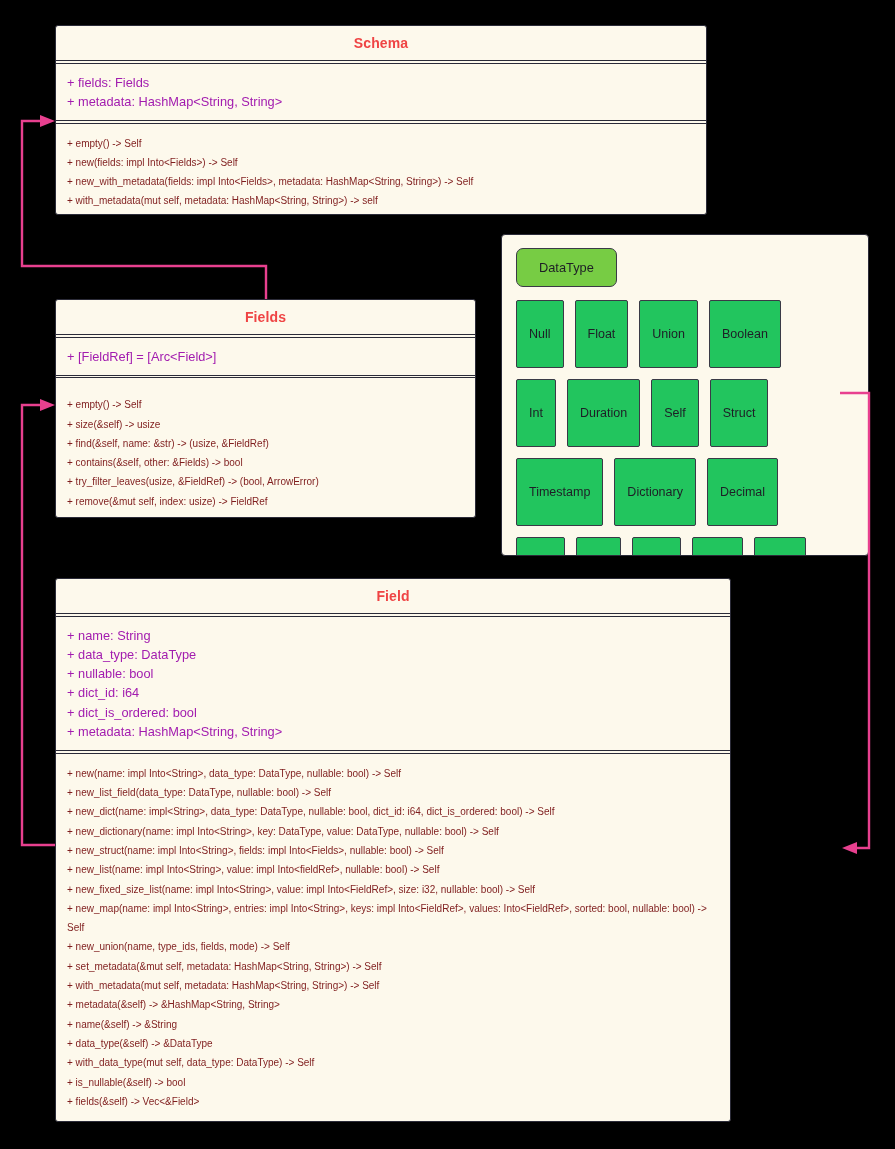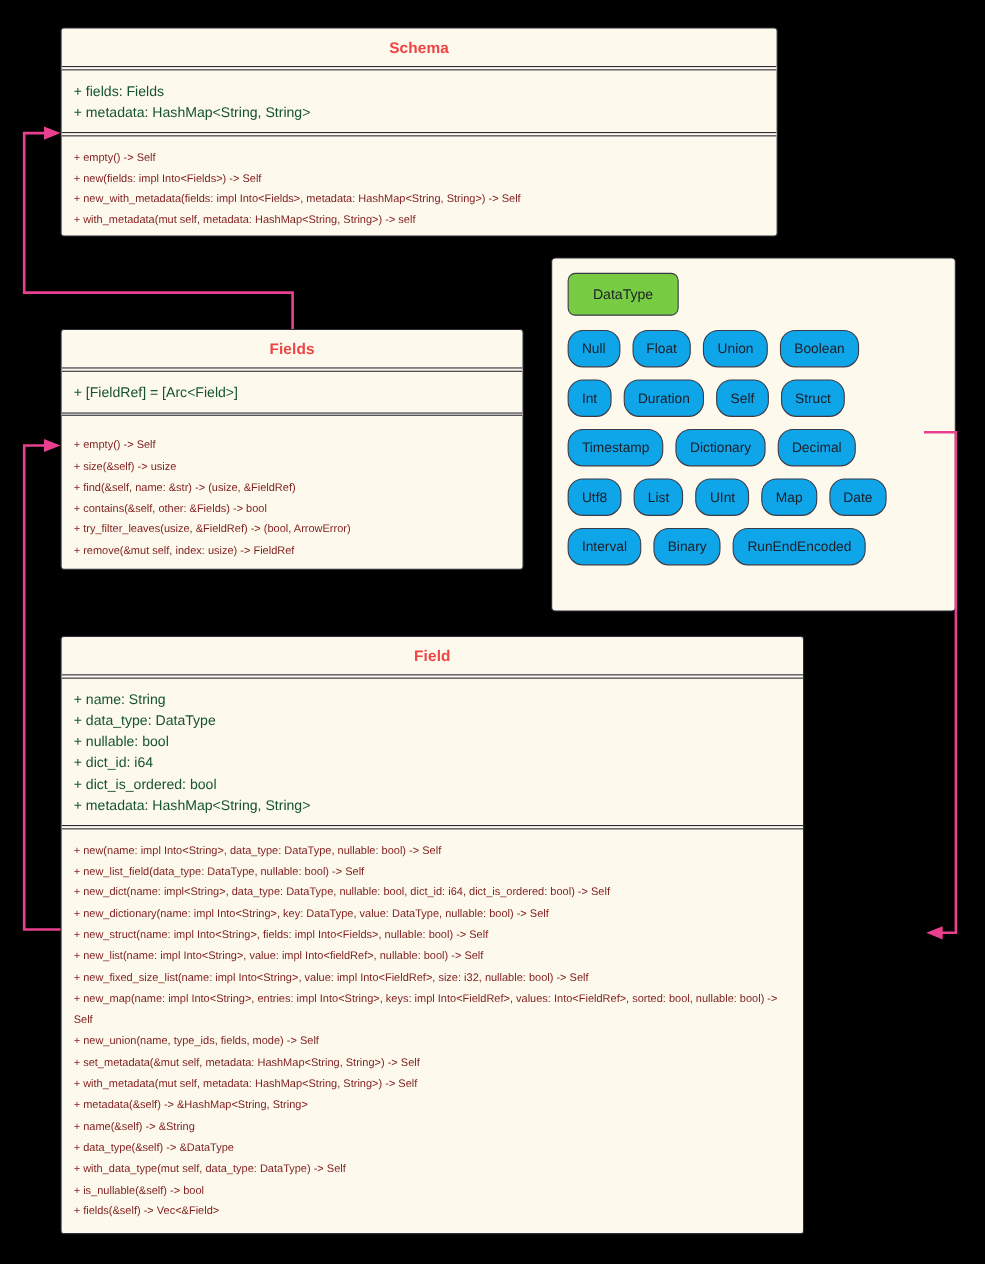--- a/index.html
+++ b/index.html
@@ -42,21 +42,21 @@
     border-top: 1.5px solid #2b2b38;
     border-bottom: 1.5px solid #2b2b38;
     background: #FDF9EC;
     box-sizing: content-box;
     height: 1.5px;
   }
   .attr-section {
     padding: 9px 10px 9px 11px;
   }
   .attr-line {
-    color: #14532d;
+    color: #a21caf;
     font-size: 12.8px;
     line-height: 19.3px;
     white-space: pre;
   }
   .method-section {
     padding: 10px 10px 10px 11px;
   }
   .method-line {
     color: #7f1d1d;
     font-size: 10px;
@@ -81,26 +81,26 @@
   #datatype-inner {
     padding: 13px 14px;
   }
   .chip-row {
     display: flex;
     gap: 11px;
     margin-bottom: 11px;
   }
   .chip-row:last-child { margin-bottom: 0; }
   .chip {
-    background: #0ea5e9;
+    background: #22c55e;
     border: 1.5px solid #3a3a46;
-    border-radius: 14px;
+    border-radius: 2px;
     font-size: 12.5px;
     color: #1e1e26;
-    padding: 9px 12px;
+    padding: 26px 12px;
     text-align: center;
     box-sizing: border-box;
     white-space: nowrap;
   }
   .chip.root {
     background: #77CC44;
     border-color: #3a3a46;
     padding: 11px 22px;
     border-radius: 7px;
     font-size: 12.8px;

